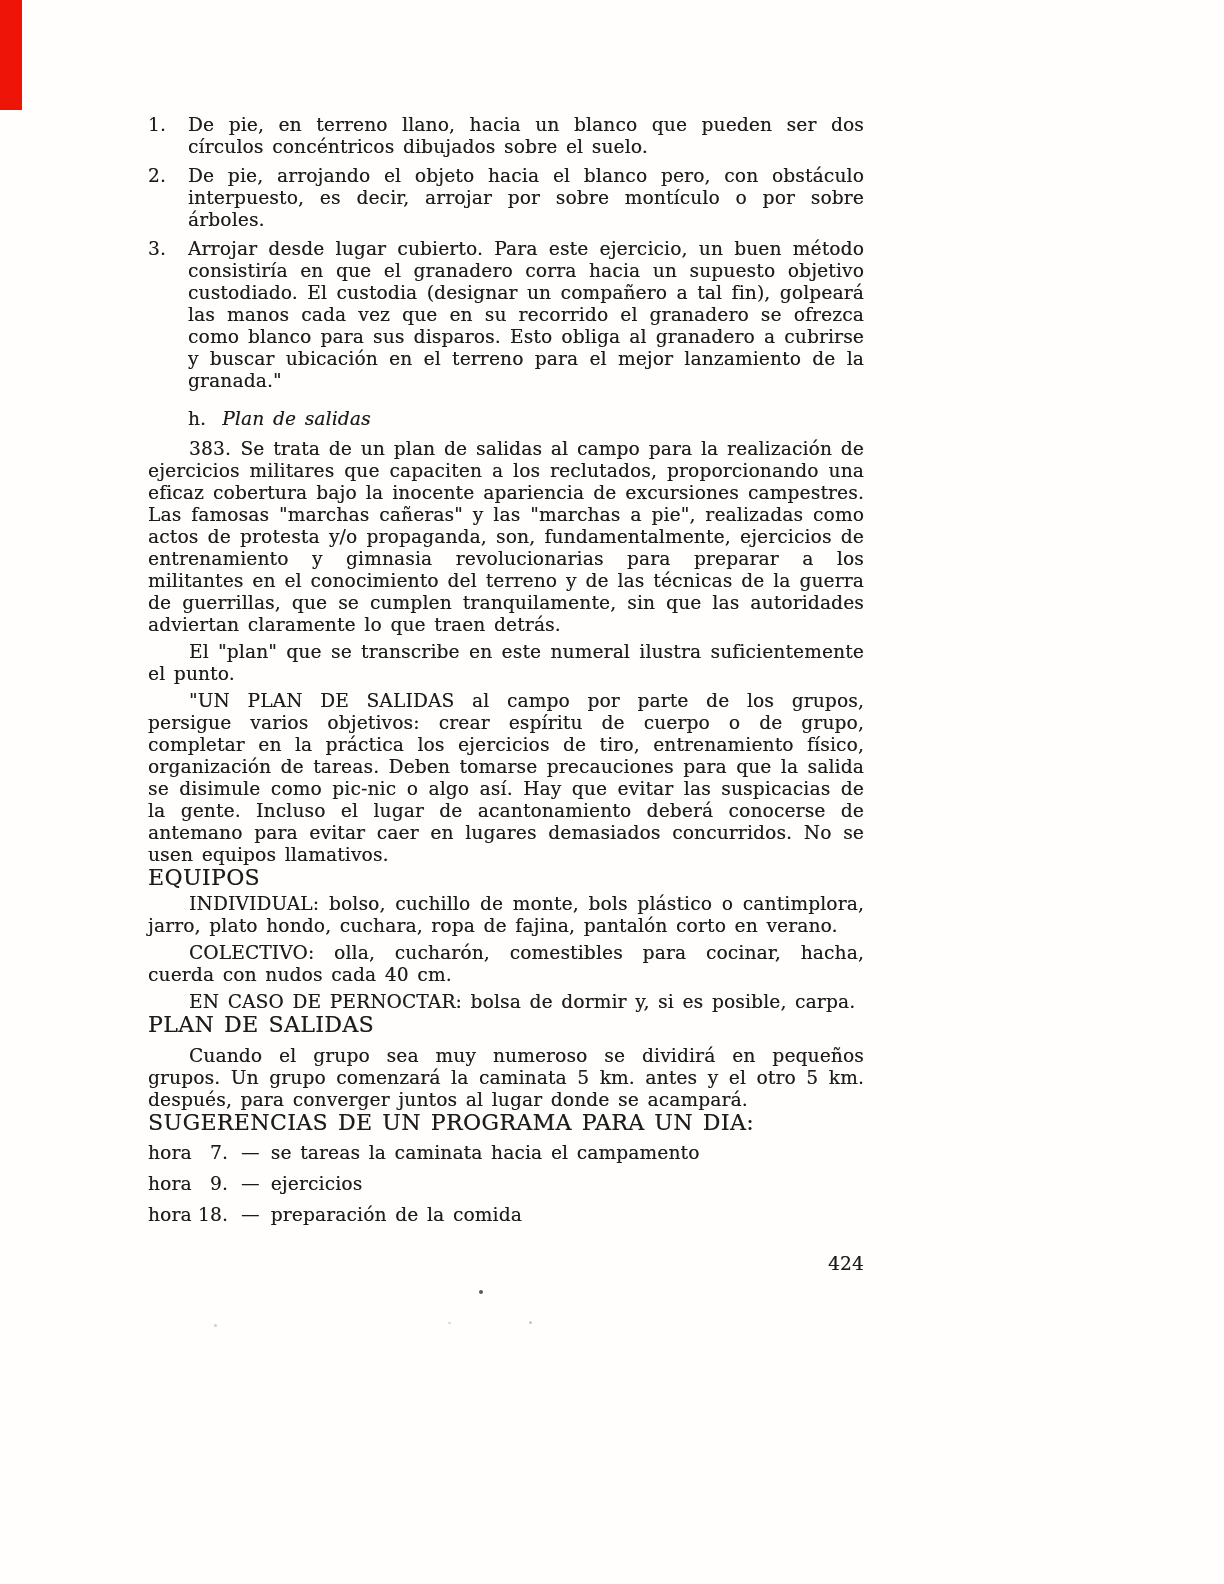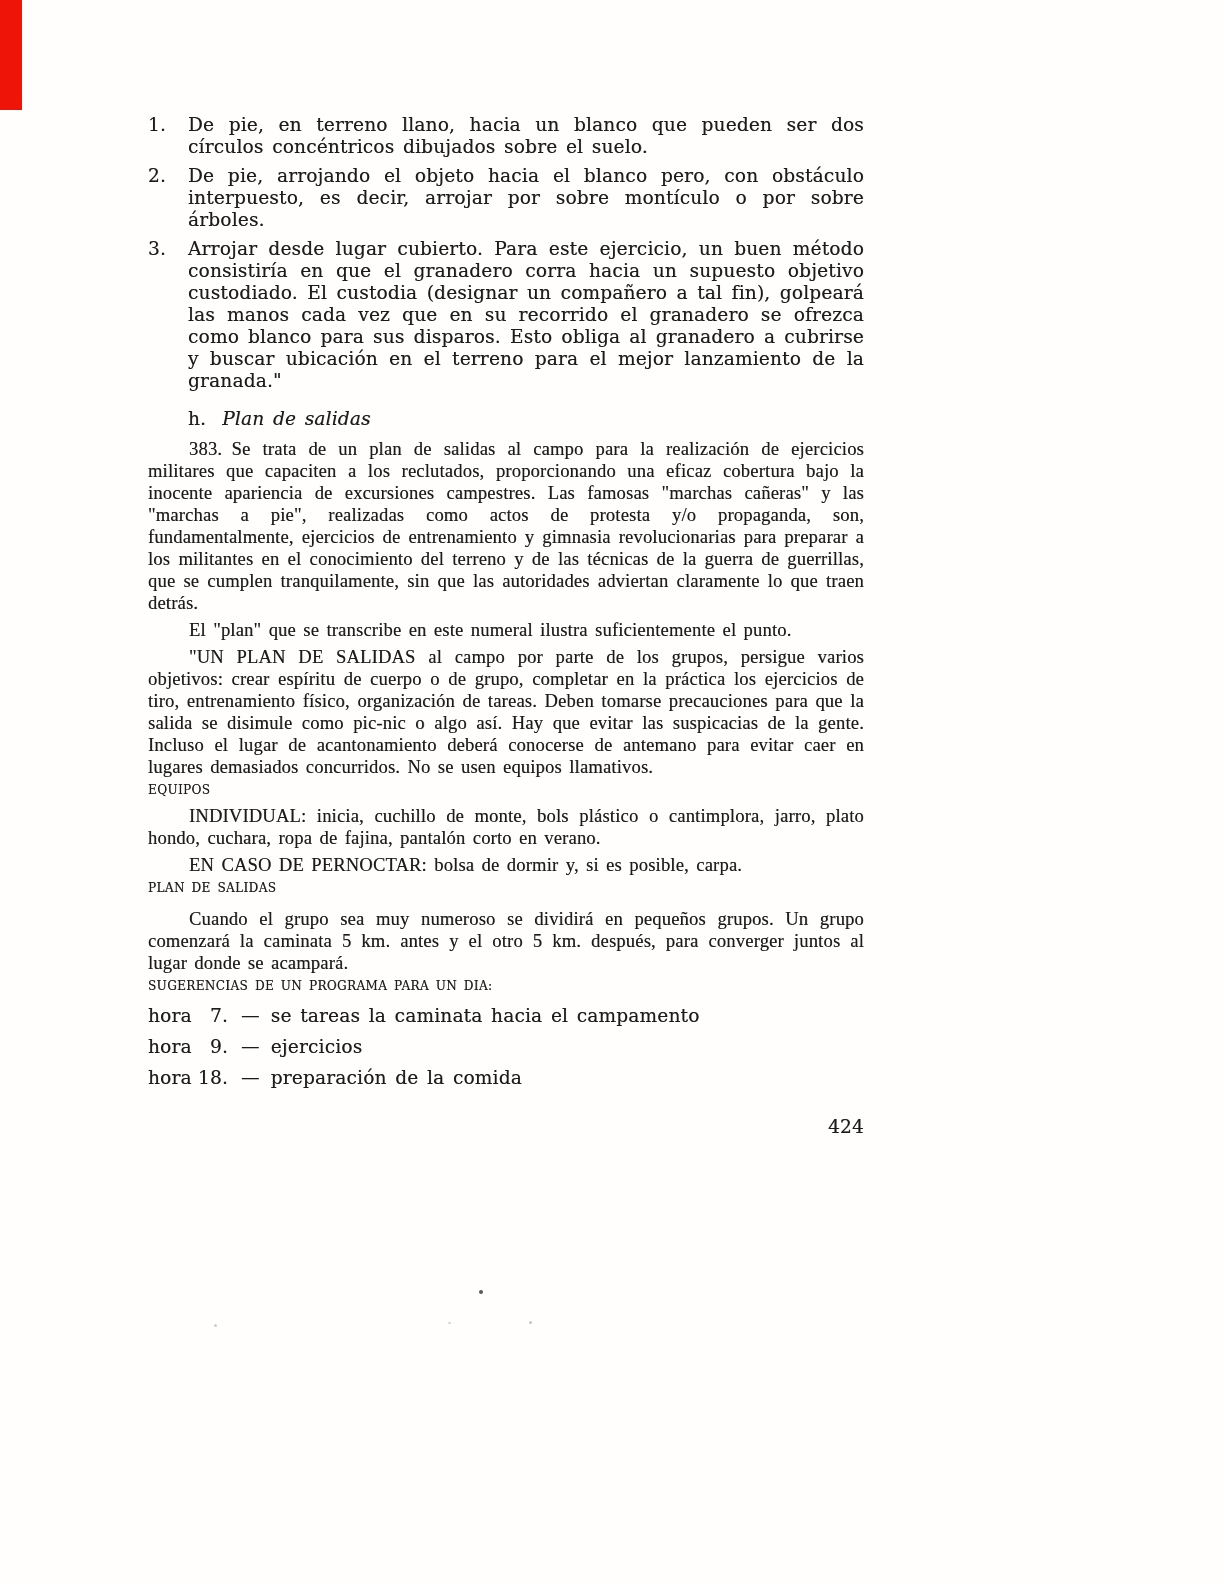--- a/index.html
+++ b/index.html
@@ -21,24 +21,24 @@
     letter-spacing:.2px;word-spacing:2.5px;
     text-shadow:.3px 0 .2px rgba(29,27,25,.55);
   }
   .numbered-list{display:block;}
   .list-item{position:relative;padding-left:40px;margin:0 0 7px 0;}
   .list-item .num{position:absolute;left:0;top:0;}
   .list-item:last-child{margin-bottom:10px;}
   .subheading{padding-left:40px;margin:16px 0 8px 0;text-align:left;}
   .sub-letter{margin-right:16px;}
   .sub-title{font-style:italic;}
-  .para{margin:0 0 5px 0;text-indent:41px;font-family:Liberation Serif, serif;}
+  .para{margin:0 0 5px 0;text-indent:41px;}
   .para.tight{margin-bottom:1px;}
   .heading{
-    margin:0 0 4px 0;font-size:12px;line-height:22px;
+    margin:0 0 4px 0;font-size:22px;line-height:22px;
     font-weight:normal;text-indent:0;text-align:left;letter-spacing:.4px;
   }
   .heading.gap-after{margin-bottom:9px;}
   .schedule{margin-top:8px;text-align:left;}
   .schedule-row{display:flex;align-items:flex-end;margin:0 0 9px 0;}
   .schedule-row .hora{width:44px;}
   .schedule-row .hour-num{width:36px;text-align:right;}
   .schedule-row .dash{margin:0 11px 0 13px;}
   .page-number{margin-top:27px;text-align:right;text-indent:0;}
   .speck{position:absolute;border-radius:50%;}
@@ -76,22 +76,23 @@
     </div>
 
     <p class="para">383. Se trata de un plan de salidas al campo para la realización de ejercicios militares que capaciten a los reclutados, proporcionando una eficaz cobertura bajo la inocente apariencia de excursiones campestres. Las famosas "marchas cañeras" y las "marchas a pie", realizadas como actos de protesta y/o propaganda, son, fundamentalmente, ejercicios de entrenamiento y gimnasia revolucionarias para preparar a los militantes en el conocimiento del terreno y de las técnicas de la guerra de guerrillas, que se cumplen tranquilamente, sin que las autoridades adviertan claramente lo que traen detrás.</p>
 
     <p class="para">El "plan" que se transcribe en este numeral ilustra suficientemente el punto.</p>
 
     <p class="para tight">"UN PLAN DE SALIDAS al campo por parte de los grupos, persigue varios objetivos: crear espíritu de cuerpo o de grupo, completar en la práctica los ejercicios de tiro, entrenamiento físico, organización de tareas. Deben tomarse precauciones para que la salida se disimule como pic-nic o algo así. Hay que evitar las suspicacias de la gente. Incluso el lugar de acantonamiento deberá conocerse de antemano para evitar caer en lugares demasiados concurridos. No se usen equipos llamativos.</p>
 
     <h2 class="heading">EQUIPOS</h2>
 
-    <p class="para">INDIVIDUAL: inicia, cuchillo de monte, bols plástico o cantimplora, jarro, plato hondo, cuchara, ropa de fajina, pantalón corto en verano.</p>
+    <p class="para">INDIVIDUAL: bolso, cuchillo de monte, bols plástico o cantimplora, jarro, plato hondo, cuchara, ropa de fajina, pantalón corto en verano.</p>
 
+    <p class="para">COLECTIVO: olla, cucharón, comestibles para cocinar, hacha, cuerda con nudos cada 40 cm.</p>
 
     <p class="para tight">EN CASO DE PERNOCTAR: bolsa de dormir y, si es posible, carpa.</p>
 
     <h2 class="heading gap-after">PLAN DE SALIDAS</h2>
 
 
     <p class="para tight">Cuando el grupo sea muy numeroso se dividirá en pequeños grupos. Un grupo comenzará la caminata 5 km. antes y el otro 5 km. después, para converger juntos al lugar donde se acampará.</p>
 
     <h2 class="heading">SUGERENCIAS DE UN PROGRAMA PARA UN DIA:</h2>
 

